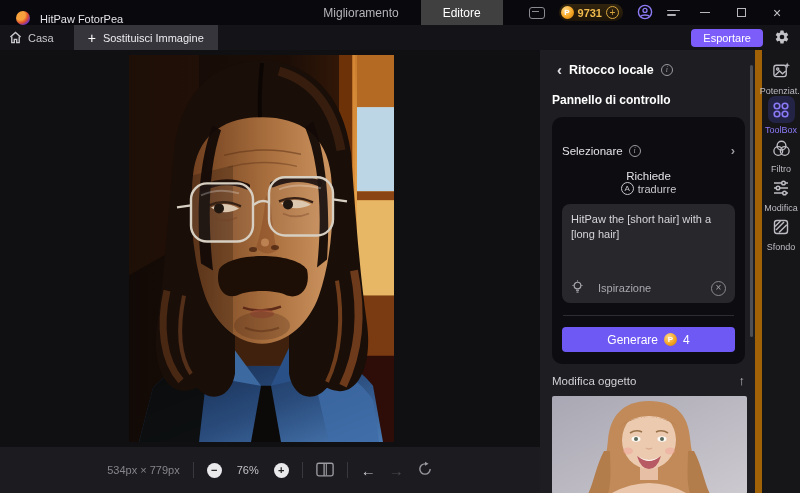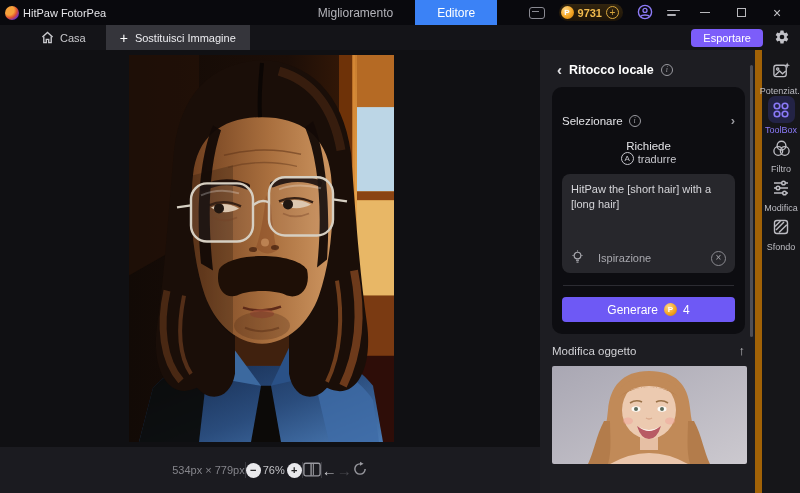--- a/index.html
+++ b/index.html
@@ -1,27 +1,27 @@
 <!DOCTYPE html>
 <html><head>
 <meta charset="utf-8">
 <style>
   * { margin:0; padding:0; box-sizing:border-box; }
   html,body { width:800px; height:493px; overflow:hidden; }
   body { font-family:"Liberation Sans", sans-serif; background:#0b0b0e; color:#d8d8dc; font-size:11px; }
 
   
   .titlebar { height:25px; background:#09090d; display:flex; align-items:stretch; }
-  .tb-left { display:flex; align-items:center; gap:4px; padding-left:5px; flex:1; }
+  .tb-left { display:flex; align-items:flex-end; gap:10px; padding-left:16px; flex:1; }
   .logo { width:14px; height:14px; border-radius:50%;
           background:radial-gradient(circle at 30% 30%, #f6a13c 0 35%, #e0512f 55%, #5c2bd9 80%); }
   .app-title { color:#e4e4e8; font-size:11px; }
   .nav-tabs { display:flex; align-items:stretch; }
   .nav-tab { display:flex; align-items:center; padding:0 22px; color:#b4b4ba; font-size:12px; cursor:default; }
-  .nav-tab.active { background:#3b82f6; color:#fff; }
+  .nav-tab.active { background:#404040; color:#fff; }
   .tb-right { flex:1; display:flex; align-items:center; justify-content:flex-end; gap:14px; padding-right:12px; }
   .card-icon { width:16px; height:12px; border:1.4px solid #8a8a92; border-radius:3px; position:relative; }
   .card-icon::after { content:""; position:absolute; left:2px; right:5px; top:3px; height:1.5px; background:#8a8a92; }
   .coin-pill { display:flex; align-items:center; gap:4px; background:linear-gradient(180deg,#32250f,#1d1408);
                border-radius:10px; padding:2px 4px 2px 2px; }
   .coin { width:13px; height:13px; border-radius:50%; flex:0 0 auto;
           background:radial-gradient(circle at 35% 30%, #ffd98a, #f5a623 55%, #c97b10 95%);
           display:flex; align-items:center; justify-content:center;
           color:#fff; font-size:8px; font-weight:bold; }
   .coin-count { color:#f2bb4e; font-weight:bold; font-size:11px; }
@@ -30,35 +30,35 @@
   .menu-icon { width:13px; display:flex; flex-direction:column; gap:3px; }
   .menu-icon span { height:1.5px; background:#b0b0b6; border-radius:1px; }
   .menu-icon span:last-child { width:70%; }
   .win-btn { width:22px; display:flex; align-items:center; justify-content:center; color:#b8b8bc; }
   .min-glyph { width:10px; height:1.5px; background:#b8b8bc; }
   .max-glyph { width:9px; height:9px; border:1.3px solid #b8b8bc; }
   .close-glyph { font-size:14px; color:#c4c4c8; line-height:1; }
 
   
   .toolbar { height:25px; background:#141418; display:flex; align-items:stretch; }
-  .home { display:flex; align-items:center; gap:6px; padding:0 12px 0 9px; color:#c8c8cc;margin-left:32px; }
+  .home { display:flex; align-items:center; gap:6px; padding:0 12px 0 9px; color:#c8c8cc; }
   .doc-tab { display:flex; align-items:center; gap:7px; padding:0 14px; background:#35353b; color:#ececf0; margin-left:8px; }
   .doc-tab .plus { font-size:14px; color:#fff; line-height:1; }
   .toolbar-right { margin-left:auto; display:flex; align-items:center; gap:11px; padding-right:10px; }
   .export-btn { background:#7c5dfa; color:#fff; border:none; border-radius:4px; font-size:11px;
                 padding:3px 12px; font-family:inherit; }
 
   
   .main { display:flex; height:443px; }
 
   .canvas { width:540px; position:relative; background:#101013; overflow:hidden; }
   .photo { position:absolute; left:129px; top:5px; width:265px; height:387px; }
 
   .statusbar { position:absolute; left:0; right:0; bottom:0; height:46px; background:#1b1b20;
-               display:flex; align-items:center; justify-content:center; color:#85858b; }
+               display:flex; align-items:center; justify-content:center; gap:13px; color:#85858b; }
   .sb-divider { width:1px; height:16px; background:#38383e; }
   .zoom-btn { width:15px; height:15px; border-radius:50%; background:#e9e9ec; color:#222;
               display:flex; align-items:center; justify-content:center; font-size:11px; line-height:1; font-weight:bold; }
   .zoom-val { color:#c2c2c6; min-width:26px; text-align:center; }
   .arrow { font-size:15px; }
   .arrow.back { color:#c8c8cc; }
   .arrow.fwd { color:#48484e; }
 
   
   .panel { width:215px; background:#1d1d22; position:relative; padding:12px 10px 0 12px; }
@@ -295,20 +295,21 @@
     </div>
   </div>
 
   <div class="panel">
     <div class="panel-header">
       <span class="chev-back">‹</span>
       <span class="panel-title">Ritocco locale</span>
       <span class="info-ic">i</span>
     </div>
 
+    <div class="section-title">Pannello di controllo</div>
 
     <div class="card">
       <div class="row">
         <span class="lbl">Selezionare</span>
         <span class="info-ic" style="margin-left:6px">i</span>
         <span class="grow"></span>
         <span class="chev-right">›</span>
       </div>
       <div class="row req-row">
         <span class="lbl">Richiede</span>

